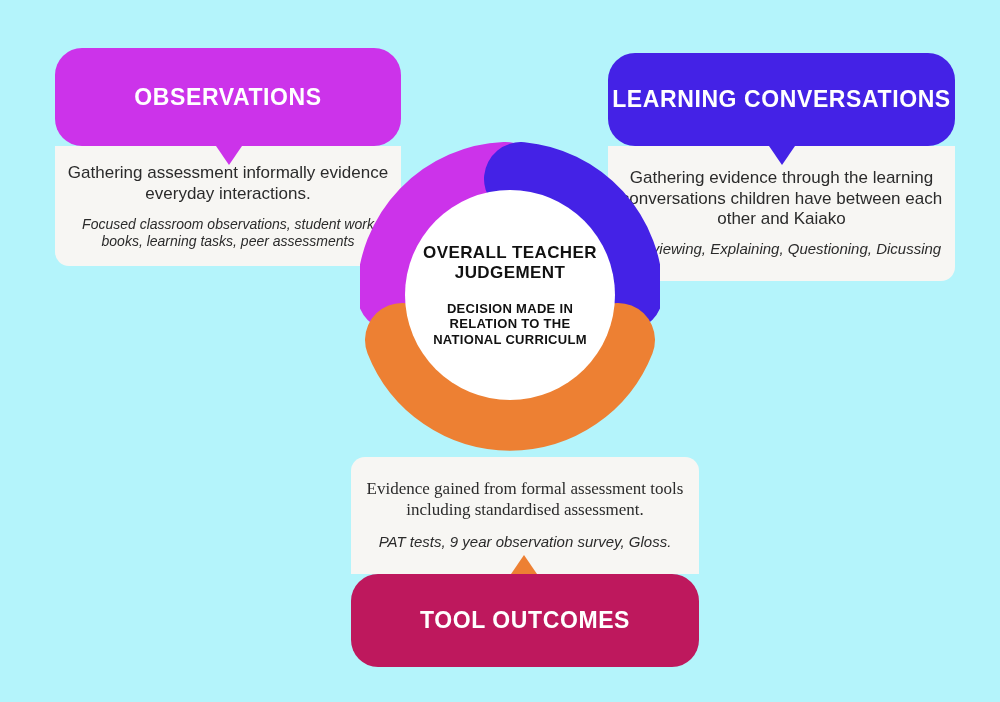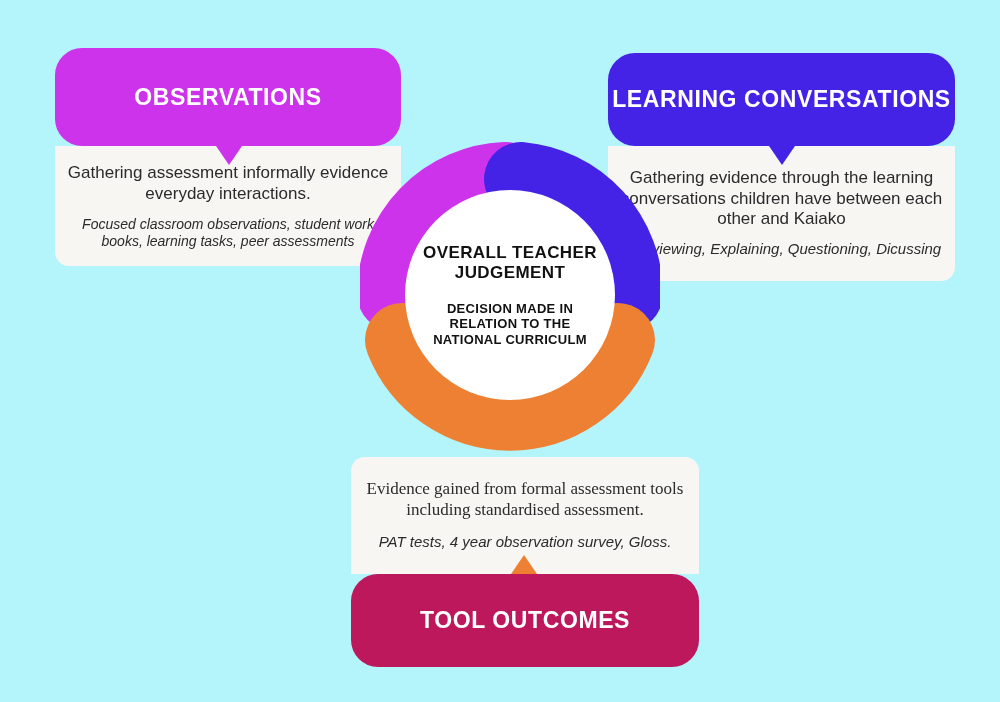--- a/index.html
+++ b/index.html
@@ -212,21 +212,21 @@
     </div>
     <div class="card-header" style="background: rgb(68, 34, 230);">
       <span>LEARNING CONVERSATIONS</span>
     </div>
     <div class="tail" style="border-top-color: rgb(68, 34, 230);"></div>
   </div>
 
   <div class="card" id="card-tool">
     <div class="card-body" style="background: rgb(247, 246, 243);">
       <div class="body-main">Evidence gained from formal assessment tools including standardised assessment.</div>
-      <div class="body-sub">PAT tests, 4 year observation survey, Gloss.</div>
+      <div class="body-sub">PAT tests, 9 year observation survey, Gloss.</div>
     </div>
     <div class="card-header" style="background: #be185d;">
       <span>TOOL OUTCOMES</span>
     </div>
     <div class="tail" style="border-bottom-color: rgb(237, 128, 51);"></div>
   </div>
 
   <div id="donut-wrap">
     <svg id="donut-svg" width="300" height="310" viewBox="0 0 300 310">
 

